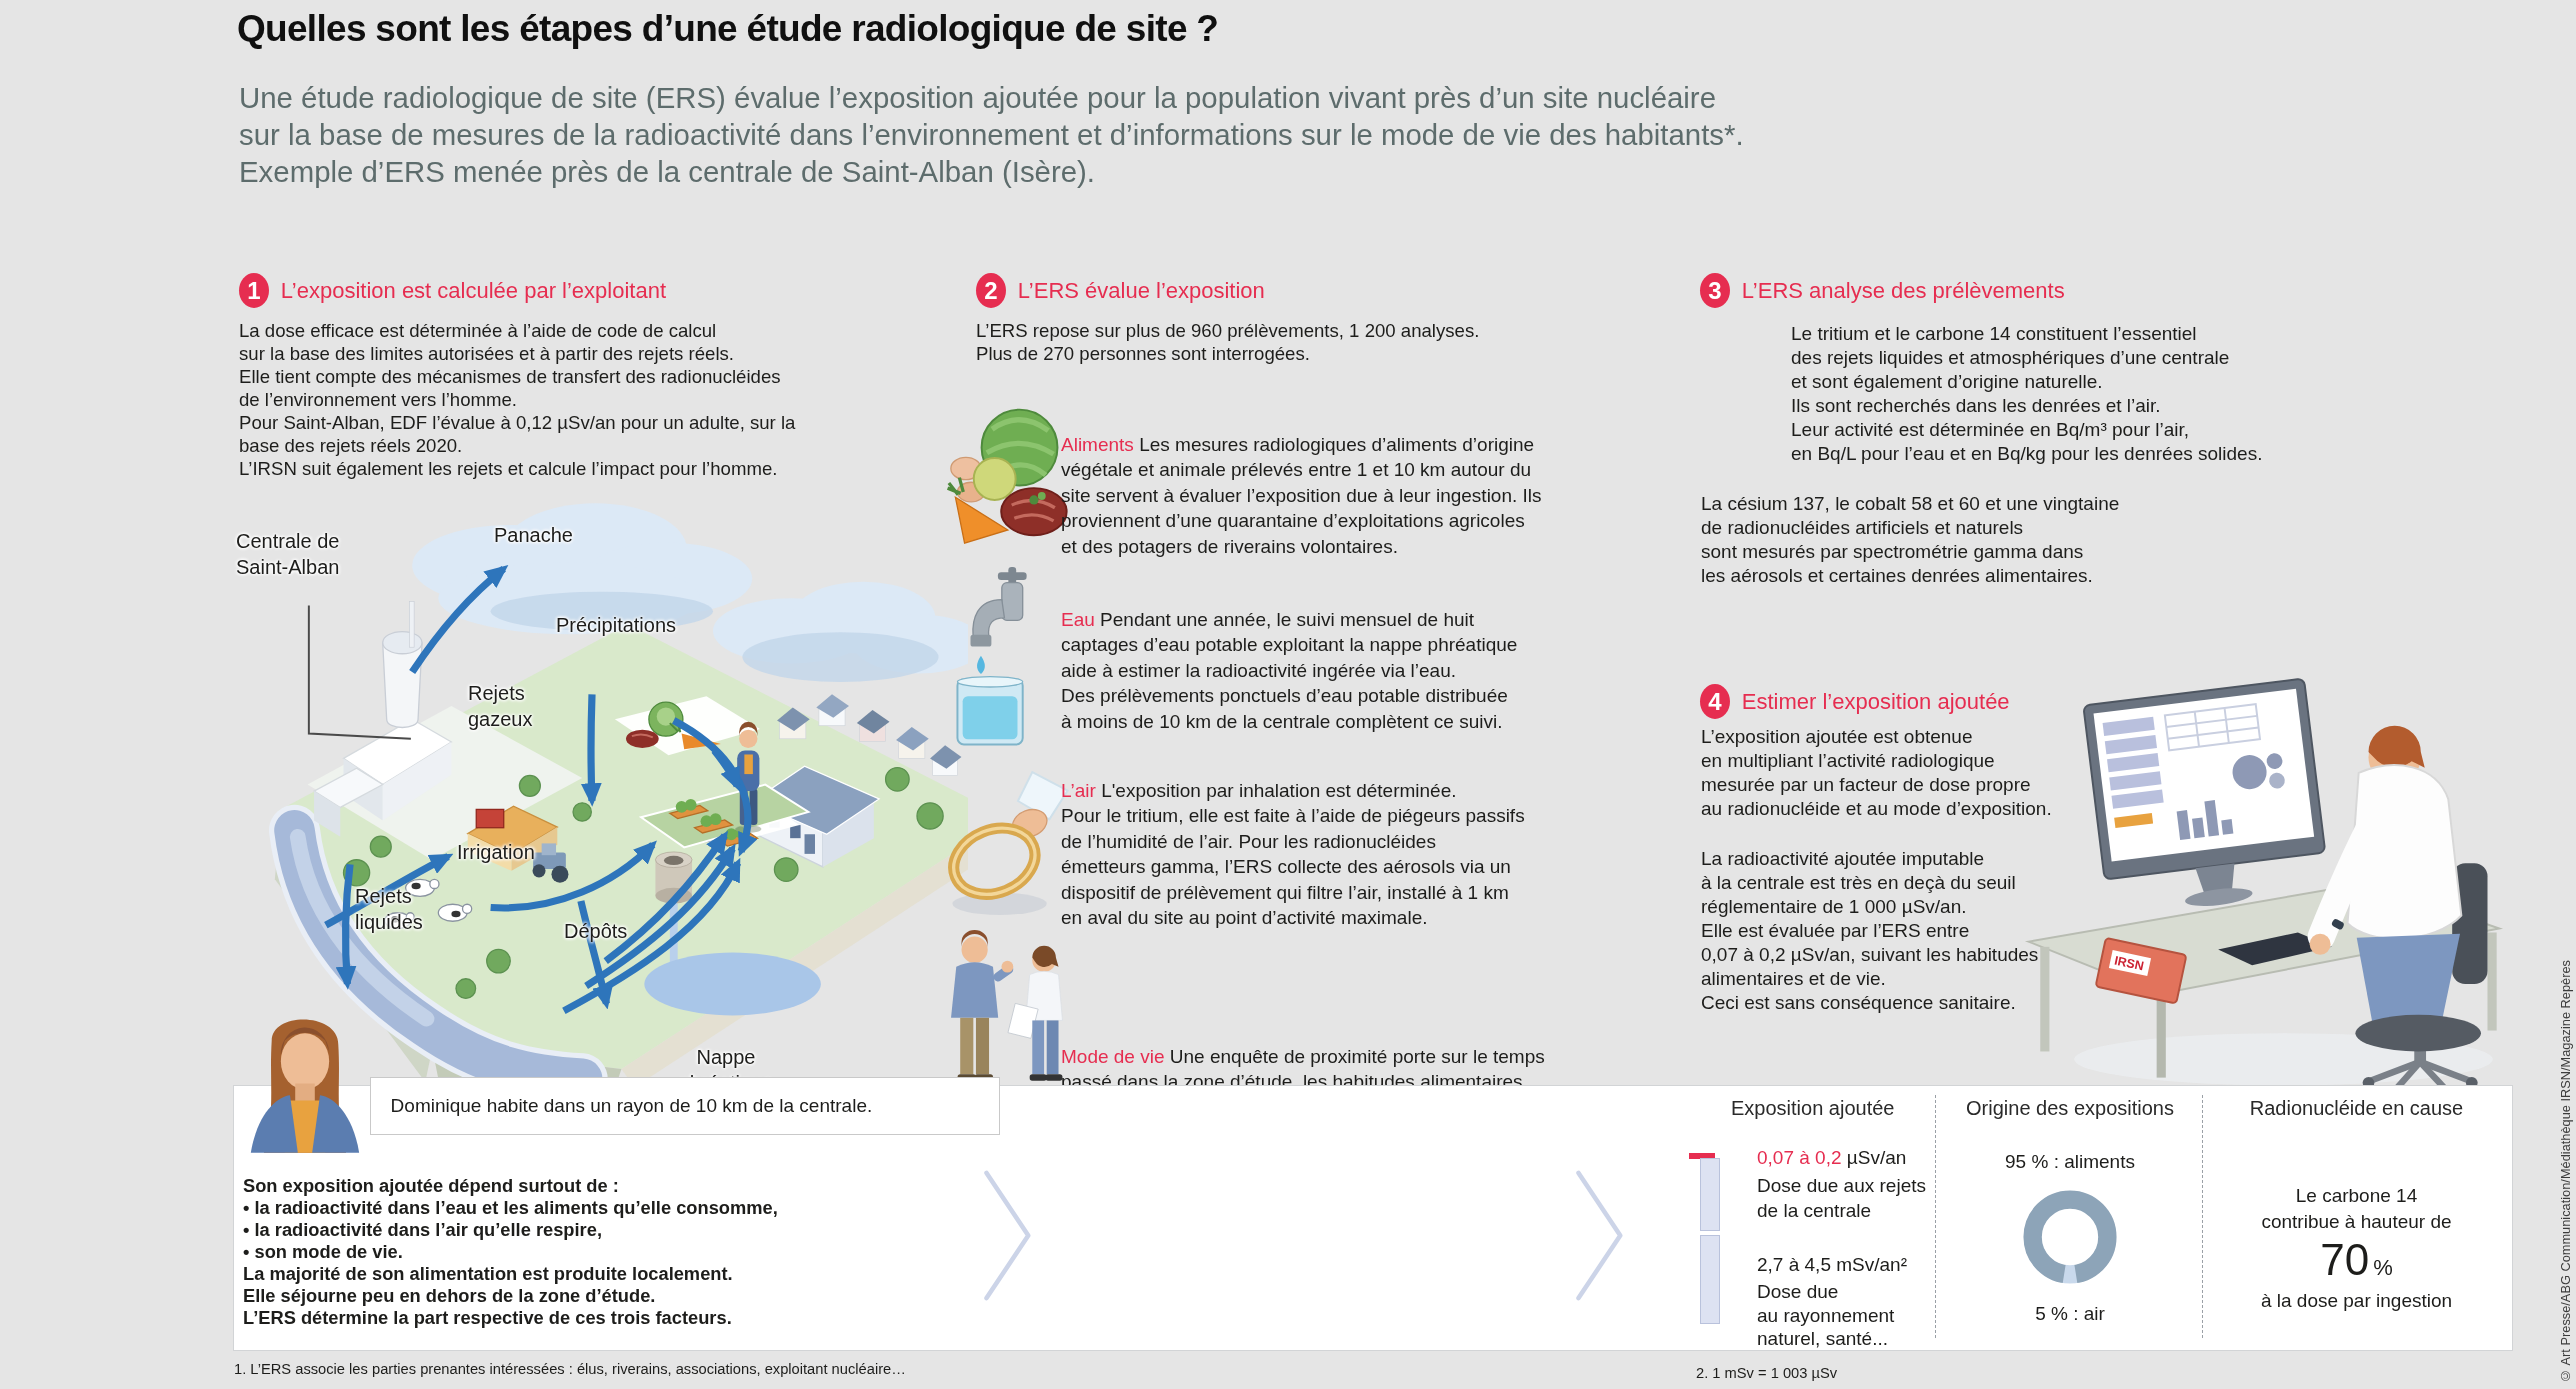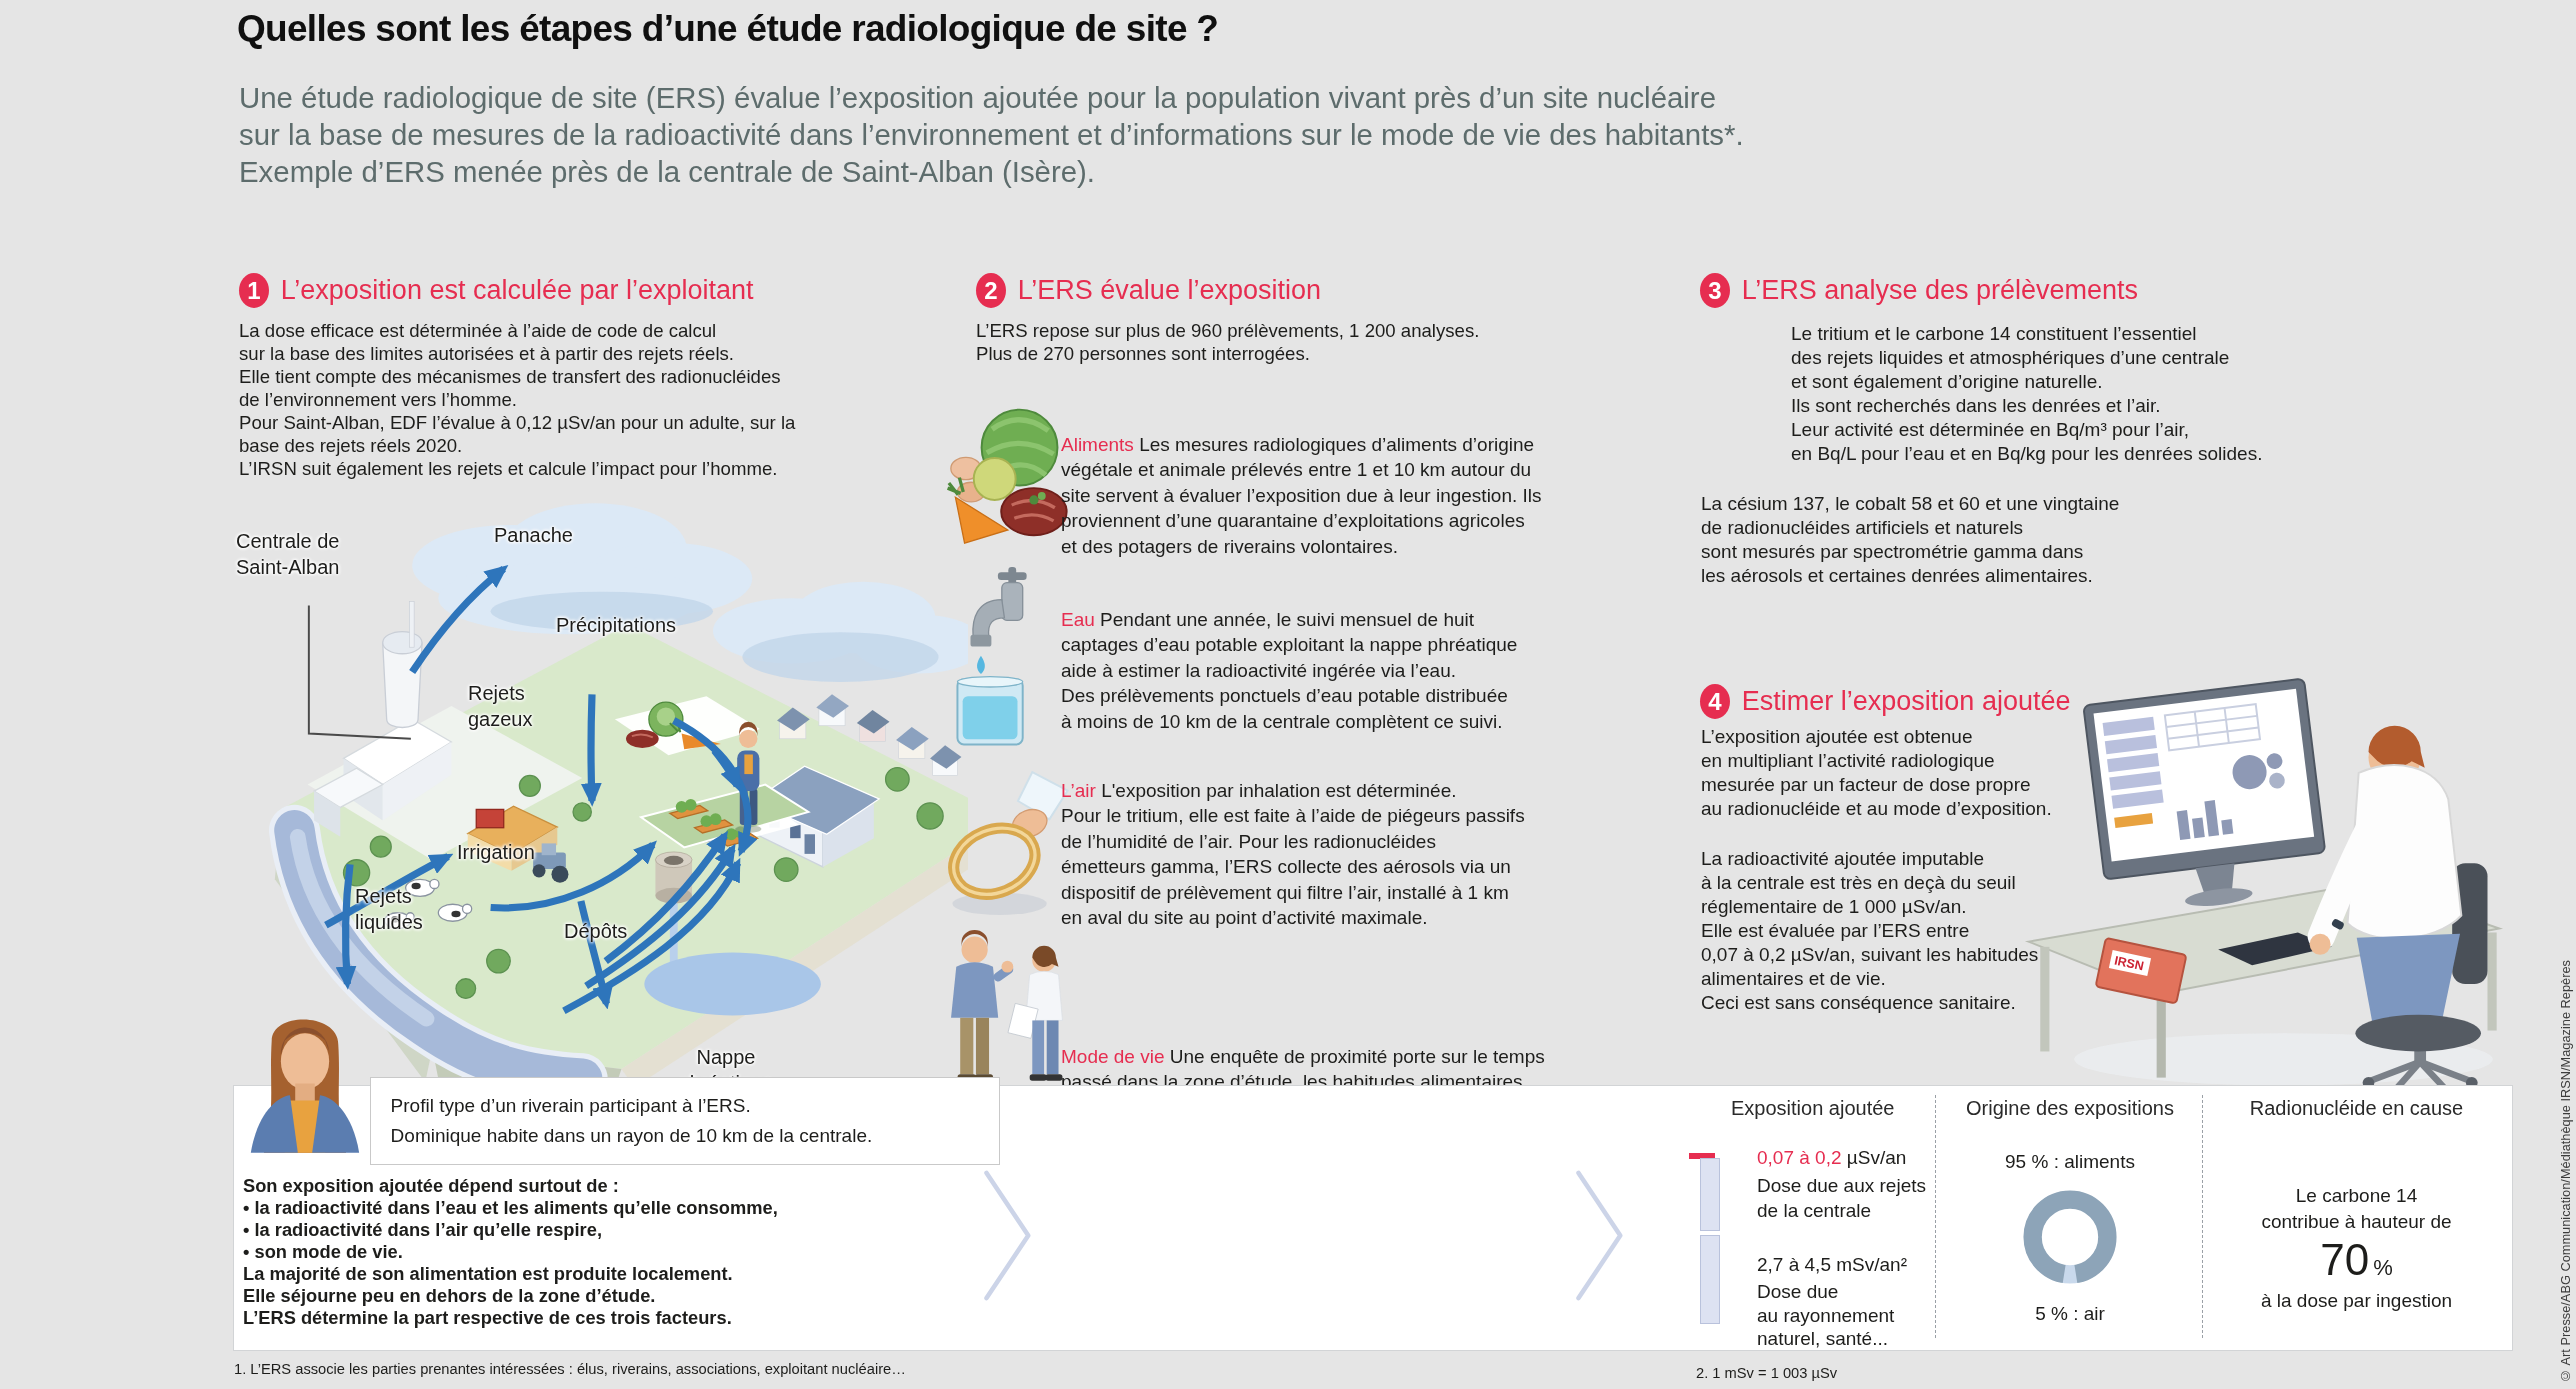--- a/index.html
+++ b/index.html
@@ -11,21 +11,21 @@
   html,body{margin:0;padding:0;background:#fff;}
   body{font-family:"Liberation Sans",sans-serif;color:var(--ink);}
   #canvas{position:relative;width:2576px;height:1390px;background:#e5e5e5;overflow:hidden;}
   .abs{position:absolute;}
   .pre{white-space:pre-line;}
   .title{font-size:37px;font-weight:bold;color:#101010;letter-spacing:-0.7px;}
   .intro{font-size:29.4px;line-height:37px;color:var(--intro);}
   .step-head{display:flex;align-items:center;gap:11.8px;}
   .step-num{width:30px;height:35px;border-radius:50%;background:var(--accent);color:#fff;
             font-size:24px;font-weight:bold;display:flex;align-items:center;justify-content:center;flex:0 0 auto;}
-  .step-title{font-size:27px;color:var(--accent);}
+  .step-title{font-size:22px;color:var(--accent);}
   .body1{font-size:18.6px;line-height:23px;}
   .body3{font-size:19px;line-height:24px;}
   .item-text{font-size:19px;line-height:25.5px;}
   .item-label{color:var(--accent);}
   .dlabel{font-size:20px;line-height:26px;color:#1d1d1b;
           text-shadow:-1.3px 0 3.3px #fff,1.3px 0 3.3px #fff,0 -1.3px 3.3px #fff,0 1.3px 3.3px #fff;}
   .band{border:1.3px solid #d2d4d6;background:#fff;}
   .profil-box{background:#fff;border:1.3px solid #c9c9c9;padding:13px 19.6px;font-size:19px;line-height:30px;}
   .bottom-text{font-size:18.3px;line-height:22px;font-weight:bold;}
   .bottom-text-b{font-size:18.3px;line-height:25px;}
@@ -459,21 +459,20 @@
     <path d="M44,40 C44,-4 146,-4 146,46 C150,110 140,150 158,212 L32,212 C50,150 40,104 44,40 Z" fill="#a5612f"></path>
     <ellipse cx="95" cy="72" rx="37" ry="43" fill="#eebd96"></ellipse>
     <path d="M58,62 a37,40 0 0 1 74,-4 l-6,-18 a40,32 0 0 0 -62,0 Z" fill="#8a4f2d"></path>
     <rect x="80" y="106" width="30" height="28" fill="#e3ad82"></rect>
     <polygon points="70,132 120,132 126,212 64,212" fill="#e8a23f"></polygon>
     <path d="M12,212 C22,152 52,126 72,124 L84,212 Z" fill="#5b7db0"></path>
     <path d="M178,212 C168,152 138,126 118,124 L106,212 Z" fill="#5b7db0"></path>
   </svg>
 
   <div class="abs profil-box" style="left:370px;top:1077px;width:589px;">
-    <div>Profil type d’un riverain participant à l’ERS.</div>
     <div>Dominique habite dans un rayon de 10 km de la centrale.</div>
   </div>
 
   <div class="abs bottom-text pre" style="left:243px;top:1175px;">Son exposition ajoutée dépend surtout de :
 • la radioactivité dans l’eau et les aliments qu’elle consomme,
 • la radioactivité dans l’air qu’elle respire,
 • son mode de vie.
 La majorité de son alimentation est produite localement.
 Elle séjourne peu en dehors de la zone d’étude.
 L’ERS détermine la part respective de ces trois facteurs.</div>

